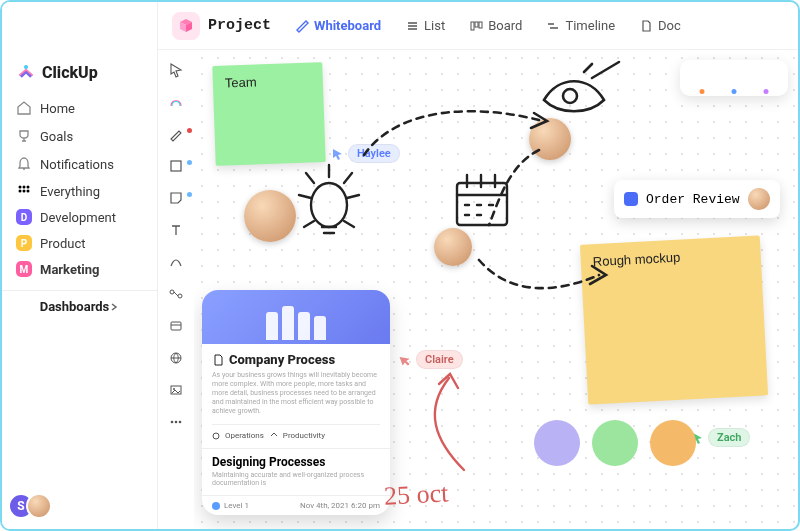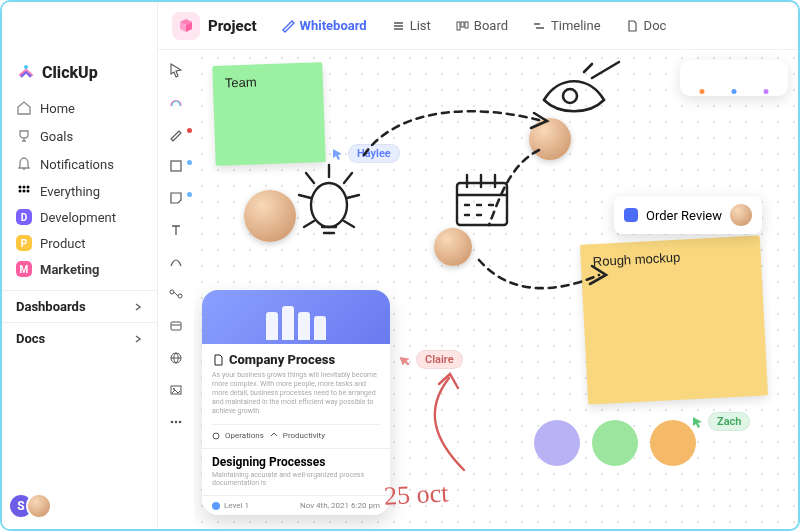--- a/index.html
+++ b/index.html
@@ -10,30 +10,30 @@
   .sidebar { width: 156px; background: #fff; border-right: 1px solid #eee; display: flex; flex-direction: column; padding: 10px 0; position: relative; }
   .logo { display: flex; align-items: center; gap: 6px; padding: 6px 14px 12px; margin-top: 44px; }
   .logo-mark { width: 20px; height: 20px; }
   .logo-text { font-weight: 800; font-size: 16px; color: #222; }
   .nav-item { display: flex; align-items: center; gap: 8px; padding: 6px 14px; font-size: 13px; color: #3a3a3a; cursor: pointer; }
   .nav-icon { width: 16px; height: 16px; display: inline-flex; align-items: center; justify-content: center; color: #888; }
   .section-header { display: flex; align-items: center; justify-content: space-between; padding: 8px 14px 4px; font-size: 13px; font-weight: 700; color: #222; }
   .space-item { display: flex; align-items: center; gap: 8px; padding: 5px 14px; font-size: 13px; color: #3a3a3a; cursor: pointer; }
   .space-item.active { font-weight: 700; }
   .space-dot { width: 16px; height: 16px; border-radius: 5px; display: inline-flex; align-items: center; justify-content: center; font-size: 10px; font-weight: 700; color: #fff; }
-  .row-item { display: flex; align-items: center; justify-content: space-between; padding: 8px 14px; font-size: 13px; font-weight: 700; color: #222; border-top: 1px solid #eee; cursor: pointer; }
+  .row-item { display: flex; align-items: center; justify-content: center; padding: 8px 14px; font-size: 13px; font-weight: 700; color: #222; border-top: 1px solid #eee; cursor: pointer; }
   .avatar-stack { position: absolute; bottom: 10px; left: 14px; display: flex; align-items: center; }
   .avatar { width: 26px; height: 26px; border-radius: 50%; border: 2px solid #fff; background: radial-gradient(circle at 35% 30%, #f9d9b8, #c98f63); margin-left: -8px; }
   .avatar.letter { background: #6c5ce7; color: #fff; display: inline-flex; align-items: center; justify-content: center; font-size: 12px; font-weight: 700; }
 
   
   .main { flex: 1; display: flex; flex-direction: column; position: relative; }
   .topbar { height: 48px; display: flex; align-items: center; gap: 8px; padding: 0 14px; border-bottom: 1px solid #f0f0f0; }
   .proj-icon { width: 28px; height: 28px; border-radius: 8px; background: #ffe5ef; display: inline-flex; align-items: center; justify-content: center; }
-  .proj-title { font-weight: 800; font-size: 15px; color: #222; margin-right: 8px; }
+  .proj-title { font-weight: 800; font-size: 15px; color: #222; margin-right: 8px; font-family: Liberation Mono, monospace; }
   .view-tab { display: inline-flex; align-items: center; gap: 5px; padding: 4px 8px; font-size: 13px; color: #555; cursor: pointer; border-radius: 6px; }
   .view-tab.active { color: #4a6cf7; font-weight: 700; }
   .tab-icon { width: 14px; height: 14px; display: inline-flex; }
 
   
   .canvas-wrap { flex: 1; display: flex; }
   .toolbar { width: 36px; display: flex; flex-direction: column; align-items: center; padding: 10px 0; gap: 12px; }
   .tool { width: 20px; height: 20px; display: inline-flex; align-items: center; justify-content: center; color: #666; cursor: pointer; position: relative; }
   .tool-dot { position: absolute; right: -6px; top: 4px; width: 5px; height: 5px; border-radius: 50%; }
   .canvas { flex: 1; position: relative; background-image: radial-gradient(#e3e3e3 1px, transparent 1px); background-size: 16px 16px; overflow: hidden; }
@@ -154,28 +154,20 @@
 
   <div style="height:8px"></div>
   <div class="row-item">
     <span>Dashboards</span>
     <span>
         <svg width="10" height="10" viewBox="0 0 10 10">
           <path d="M3 2 L7 5 L3 8" fill="none" stroke="#666" stroke-width="1.5"></path>
         </svg>
       </span>
   </div>
-  <div class="row-item">
-    <span>Docs</span>
-    <span>
-        <svg width="10" height="10" viewBox="0 0 10 10">
-          <path d="M3 2 L7 5 L3 8" fill="none" stroke="#666" stroke-width="1.5"></path>
-        </svg>
-      </span>
-  </div>
 
   <div class="avatar-stack">
     <span class="avatar letter">S</span>
     <span class="avatar"></span>
   </div>
 </aside>
 
 <main class="main">
 
   <div class="topbar">
@@ -318,21 +310,21 @@
       </div>
 
       <div class="sticky green">
         <span>Team</span>
       </div>
 
       <div class="sticky yellow">
         <span>Rough mockup</span>
       </div>
 
-      <div class="task-chip" style="left:420px; top:146px;">
+      <div class="task-chip" style="left:420px; top:130px;font-family:Liberation Mono, monospace;">
         <span class="chip-sq"></span>
         <span>Order Review</span>
         <span class="chip-av"></span>
       </div>
 
       <span class="photo" style="left:50px; top:140px; width:52px; height:52px;"></span>
       <span class="photo" style="left:335px; top:68px;"></span>
       <span class="photo" style="left:240px; top:178px; width:38px; height:38px;"></span>
 
       <div class="cursor-tag" style="left:138px; top:94px;">
@@ -340,21 +332,21 @@
             <path d="M1 1 L10 6 L6 7 L8 11 L6 12 L4 8 L1 10 Z" fill="#7aa2ff"></path>
           </svg>
         <span class="tag-pill" style="background:#e6edff; color:#5a7dff">Haylee</span>
       </div>
       <div class="cursor-tag" style="left:206px; top:300px;">
         <svg class="cursor-arrow" viewBox="0 0 12 12" style="transform:rotate(-20deg)">
             <path d="M1 1 L10 6 L6 7 L8 11 L6 12 L4 8 L1 10 Z" fill="#e98b8b"></path>
           </svg>
         <span class="tag-pill" style="background:#ffe4e4; color:#c75f5f">Claire</span>
       </div>
-      <div class="cursor-tag" style="left:498px; top:362px;">
+      <div class="cursor-tag" style="left:498px; top:378px;">
         <svg class="cursor-arrow" viewBox="0 0 12 12">
             <path d="M1 1 L10 6 L6 7 L8 11 L6 12 L4 8 L1 10 Z" fill="#57c777"></path>
           </svg>
         <span class="tag-pill" style="background:#dff6e6; color:#3fa65e">Zach</span>
       </div>
 
       <span class="color-circle" style="left:340px; top:370px; background:#b9b2f4"></span>
       <span class="color-circle" style="left:398px; top:370px; background:#9be59e"></span>
       <span class="color-circle" style="left:456px; top:370px; background:#f5b96a"></span>
 

